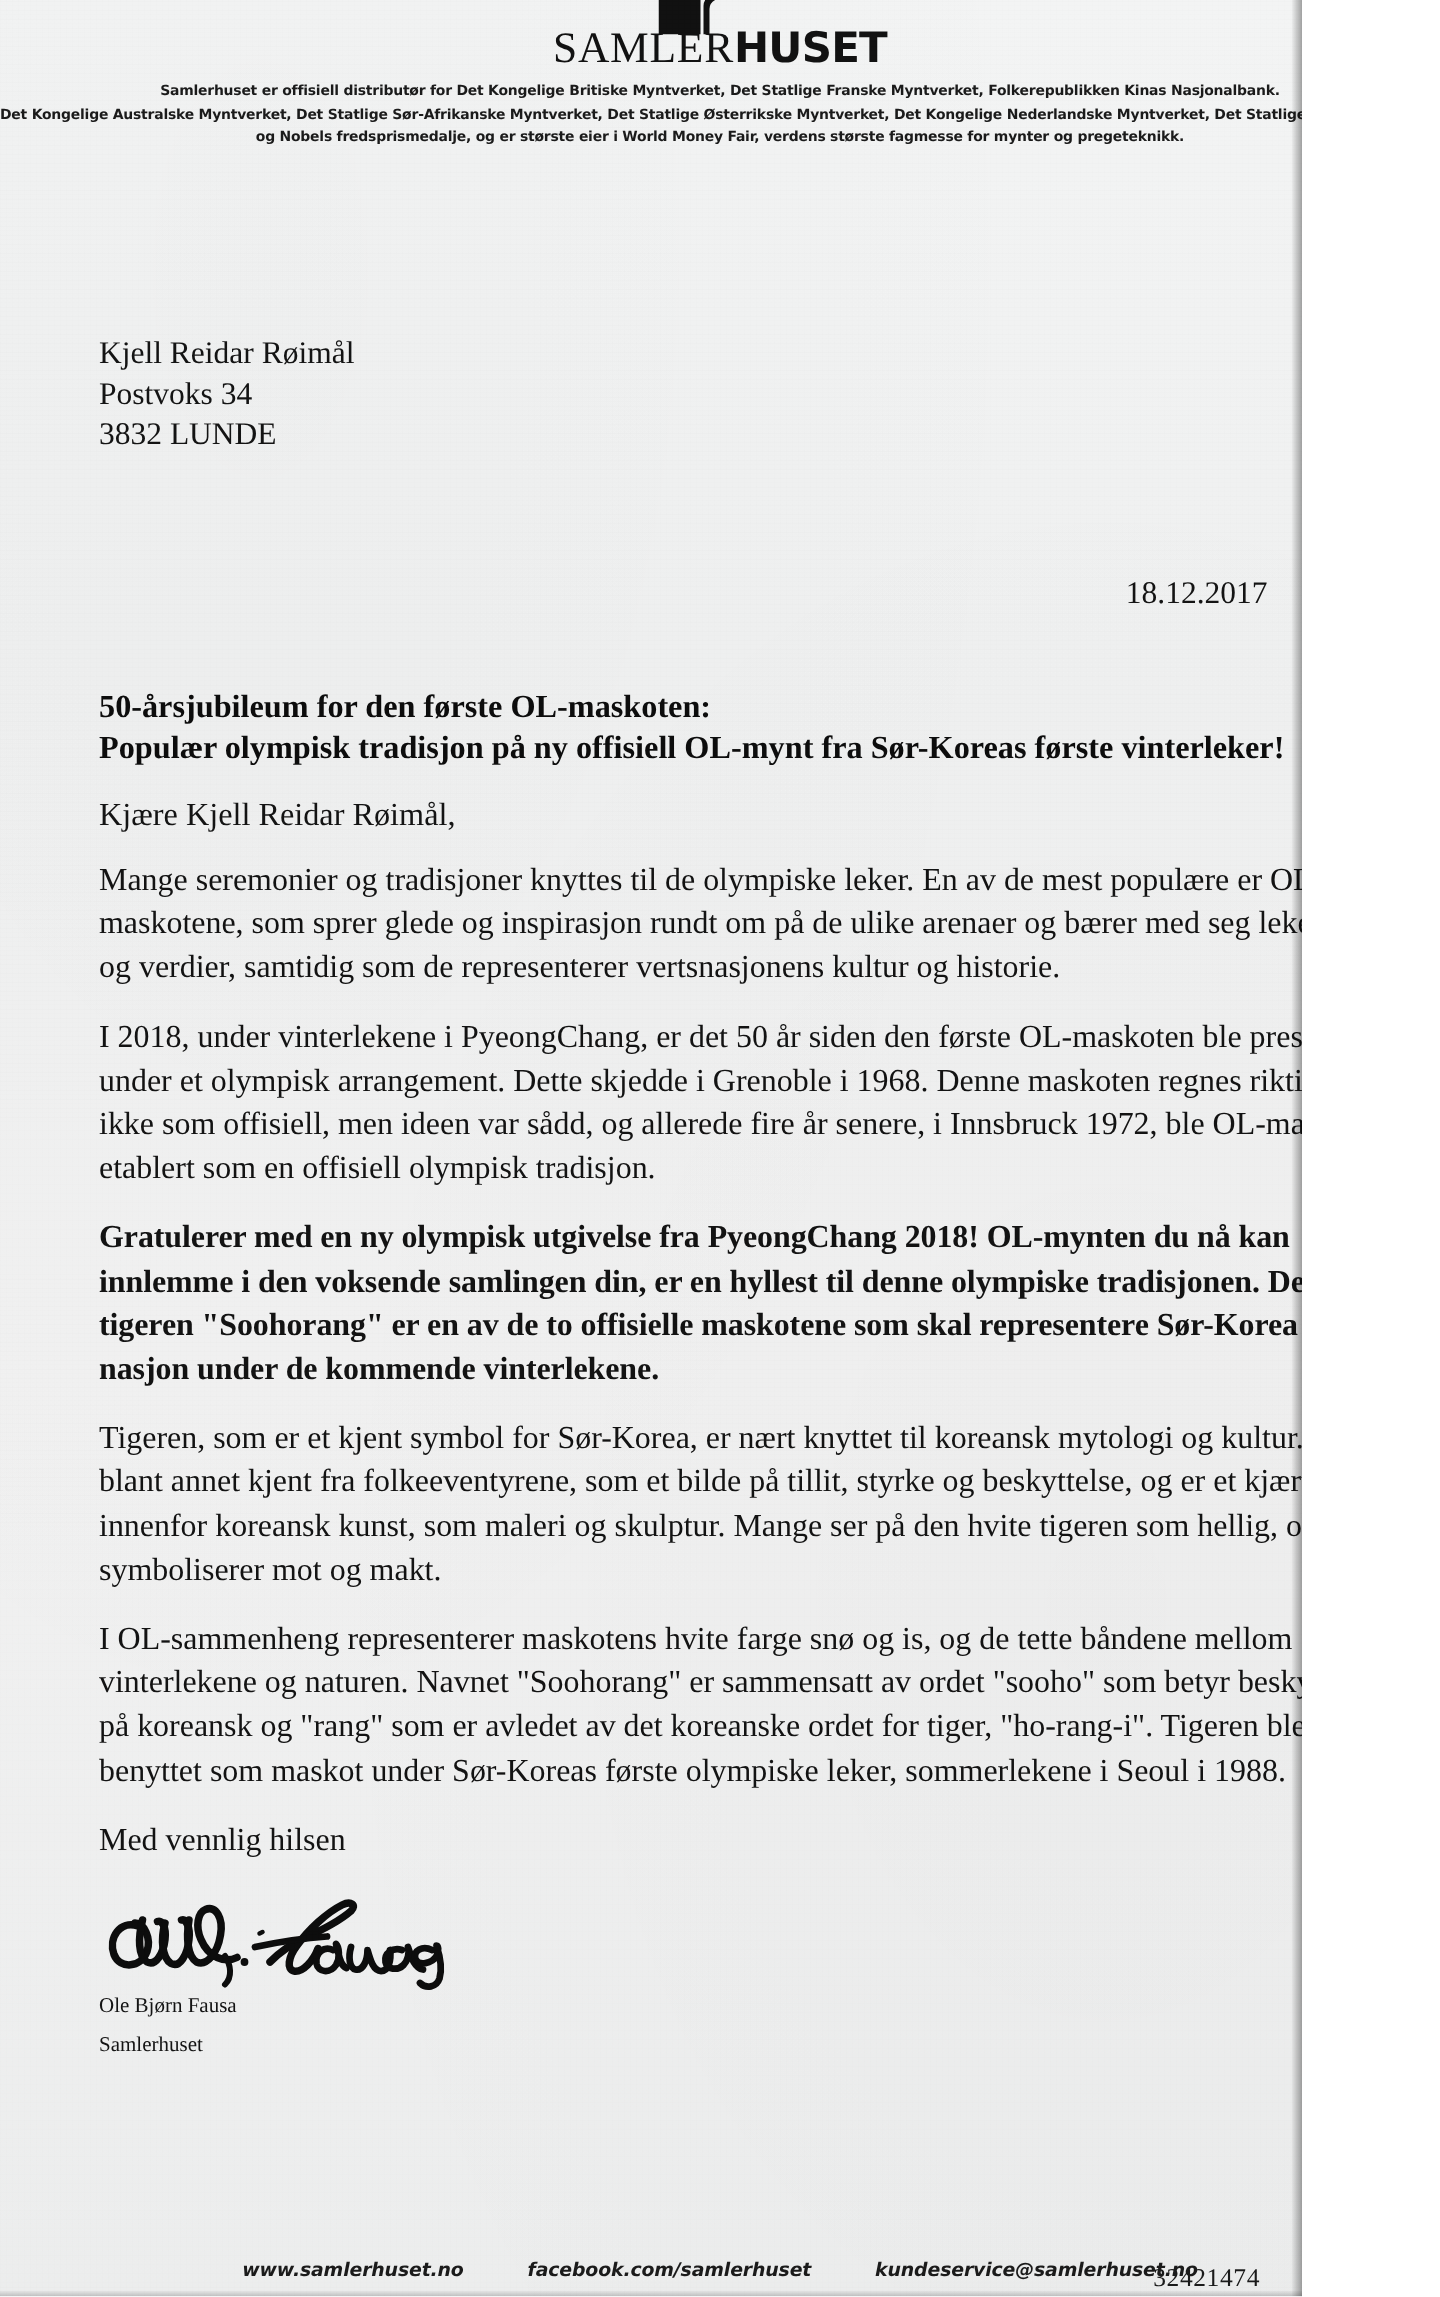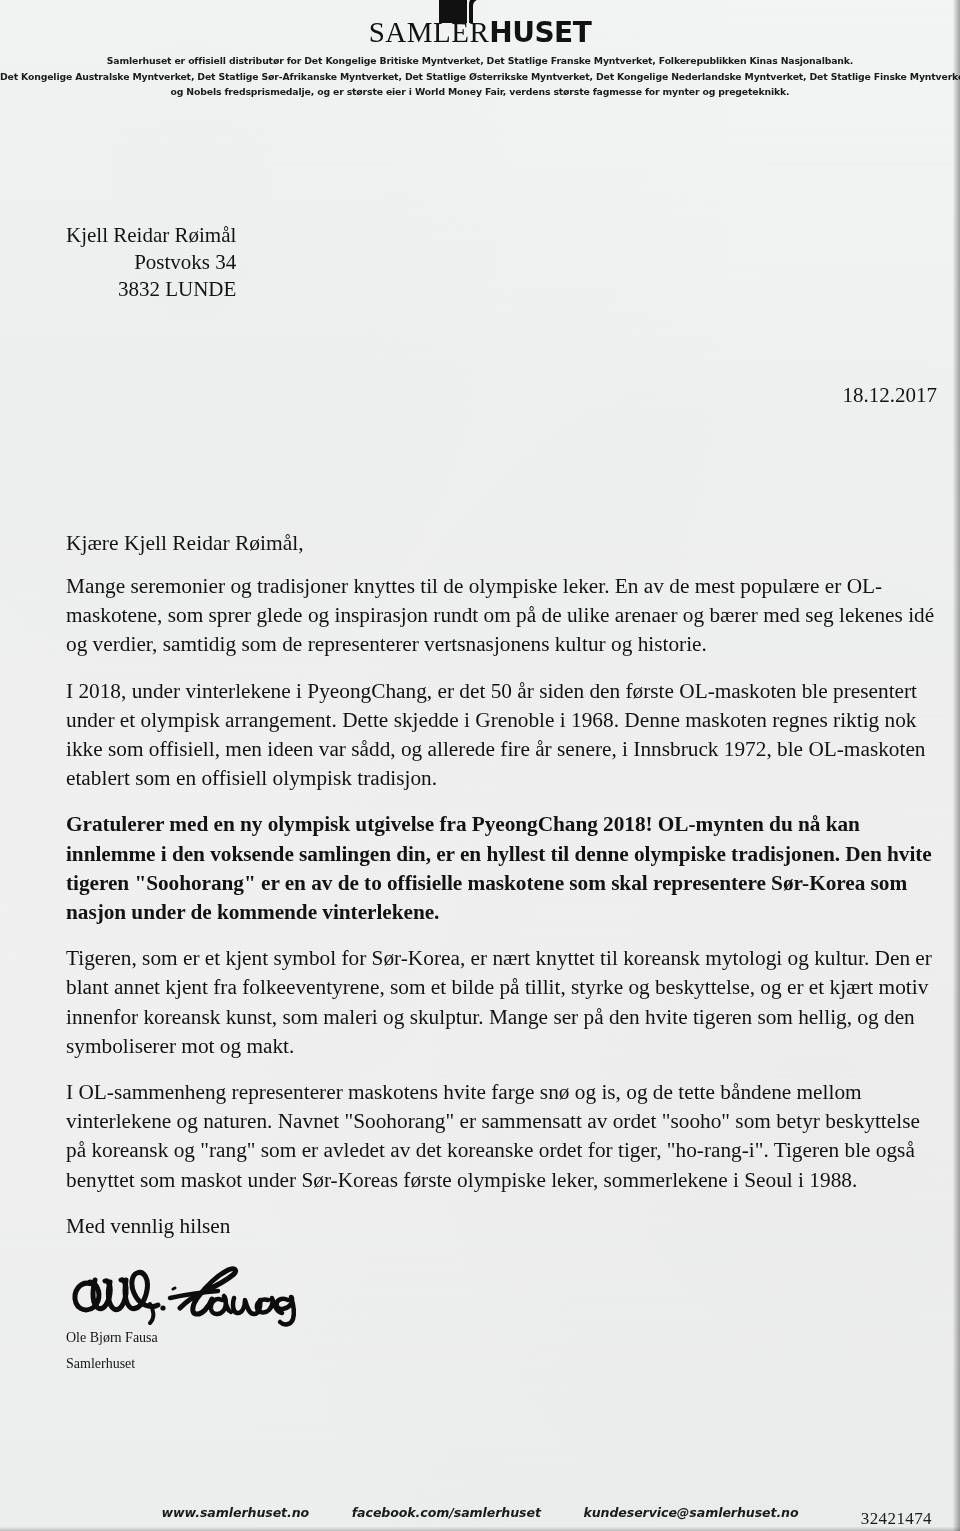--- a/index.html
+++ b/index.html
@@ -6,21 +6,21 @@
   html, body {
     margin: 0;
     padding: 0;
     background: #ffffff;
   }
   body {
     font-family: "Liberation Serif", "DejaVu Serif", serif;
   }
   .page {
     position: relative;
-    width: 960px;
+    width: 868px;
     height: 1531px;
     overflow: hidden;
     background:
       radial-gradient(ellipse at 20% 12%, rgba(0,0,0,0.012) 0%, rgba(0,0,0,0) 60%),
       radial-gradient(ellipse at 85% 70%, rgba(0,0,0,0.015) 0%, rgba(0,0,0,0) 55%),
       linear-gradient(180deg, #f3f4f4 0%, #eff0f0 28%, #f1f1f1 60%, #eceded 100%);
     color: #111111;
   }
   
   .grain {
@@ -89,21 +89,20 @@
   .lh-lines div { white-space: nowrap; }
 
   
   .addr {
     position: absolute;
     top: 222px;
     left: 66px;
     font-size: 21px;
     line-height: 27px;
     color: #141414;
-    text-align: right;
   }
   .date {
     position: absolute;
     top: 383px;
     right: 23px;
     font-size: 21px;
     color: #141414;
   }
   .subject {
     position: absolute;
@@ -213,20 +212,24 @@
   </div>
 
   <div class="addr">
     <div>Kjell Reidar Røimål</div>
     <div>Postvoks 34</div>
     <div>3832 LUNDE</div>
   </div>
 
   <div class="date">18.12.2017</div>
 
+  <div class="subject">
+    <div>50-årsjubileum for den første OL-maskoten:</div>
+    <div>Populær olympisk tradisjon på ny offisiell OL-mynt fra Sør-Koreas første vinterleker!</div>
+  </div>
 
   <div class="salutation">Kjære Kjell Reidar Røimål,</div>
 
   <div class="content">
     <p>Mange seremonier og tradisjoner knyttes til de olympiske leker. En av de mest populære er OL-maskotene, som sprer glede og inspirasjon rundt om på de ulike arenaer og bærer med seg lekenes idé og verdier, samtidig som de representerer vertsnasjonens kultur og historie.</p>
     <p>I 2018, under vinterlekene i PyeongChang, er det 50 år siden den første OL-maskoten ble presentert under et olympisk arrangement. Dette skjedde i Grenoble i 1968. Denne maskoten regnes riktig nok ikke som offisiell, men ideen var sådd, og allerede fire år senere, i Innsbruck 1972, ble OL-maskoten etablert som en offisiell olympisk tradisjon.</p>
     <p class="bold">Gratulerer med en ny olympisk utgivelse fra PyeongChang 2018! OL-mynten du nå kan innlemme i den voksende samlingen din, er en hyllest til denne olympiske tradisjonen. Den hvite tigeren "Soohorang" er en av de to offisielle maskotene som skal representere Sør-Korea som nasjon under de kommende vinterlekene.</p>
     <p>Tigeren, som er et kjent symbol for Sør-Korea, er nært knyttet til koreansk mytologi og kultur. Den er blant annet kjent fra folkeeventyrene, som et bilde på tillit, styrke og beskyttelse, og er et kjært motiv innenfor koreansk kunst, som maleri og skulptur. Mange ser på den hvite tigeren som hellig, og den symboliserer mot og makt.</p>
     <p>I OL-sammenheng representerer maskotens hvite farge snø og is, og de tette båndene mellom vinterlekene og naturen. Navnet "Soohorang" er sammensatt av ordet "sooho" som betyr beskyttelse på koreansk og "rang" som er avledet av det koreanske ordet for tiger, "ho-rang-i". Tigeren ble også benyttet som maskot under Sør-Koreas første olympiske leker, sommerlekene i Seoul i 1988.</p>
     <p class="signoff">Med vennlig hilsen</p>

